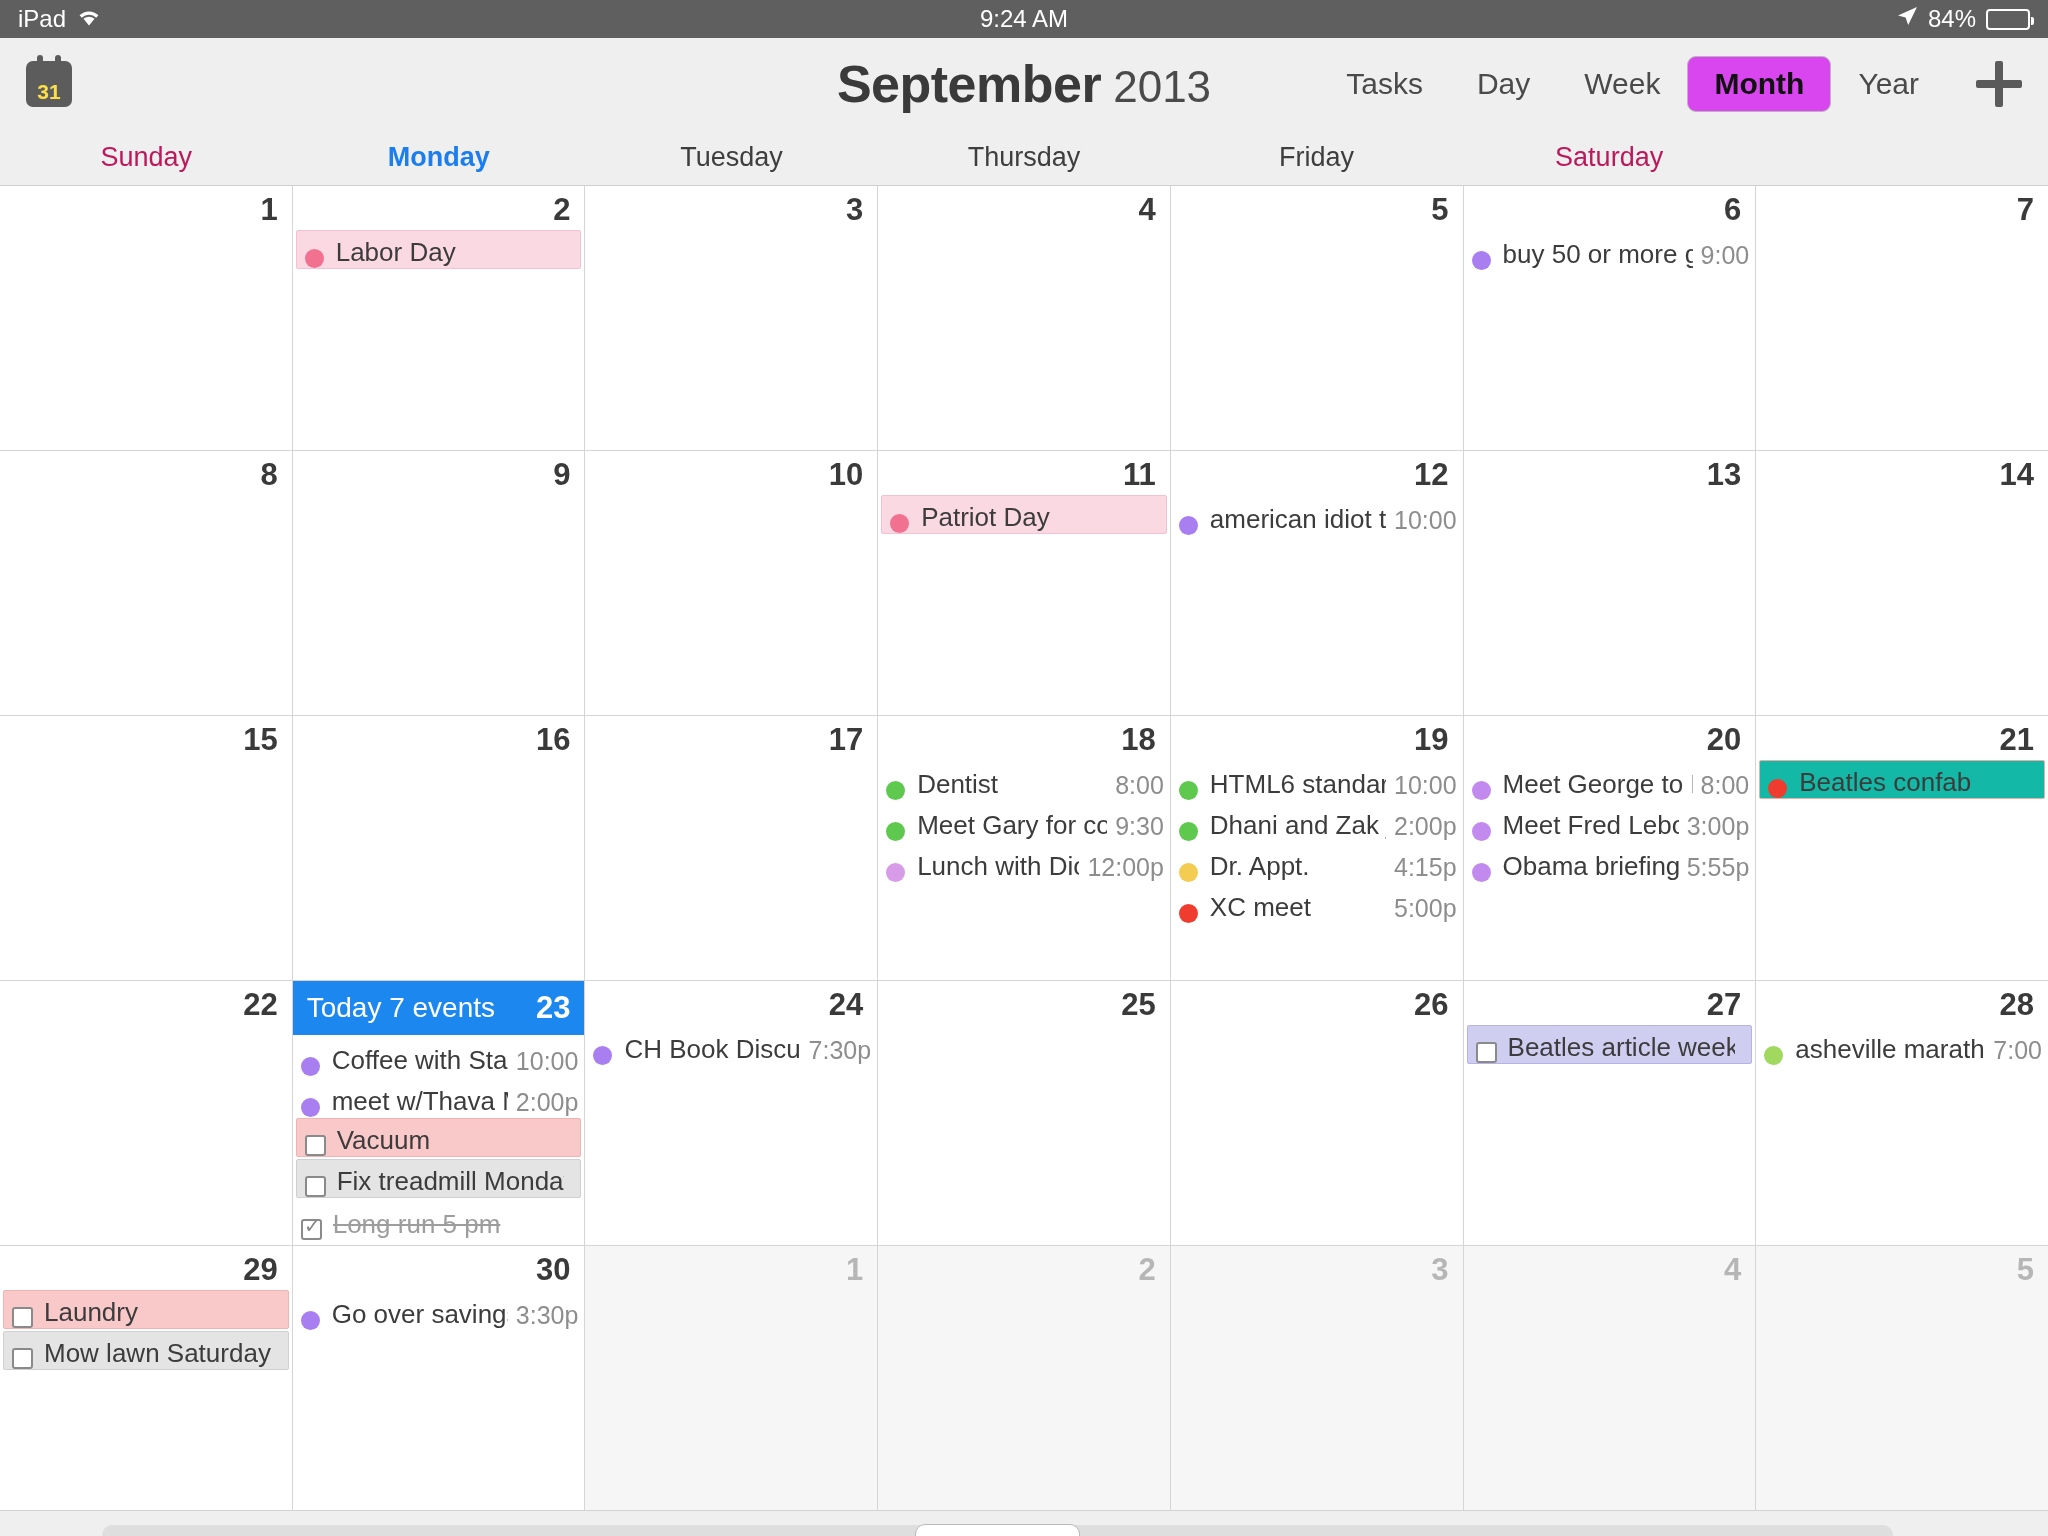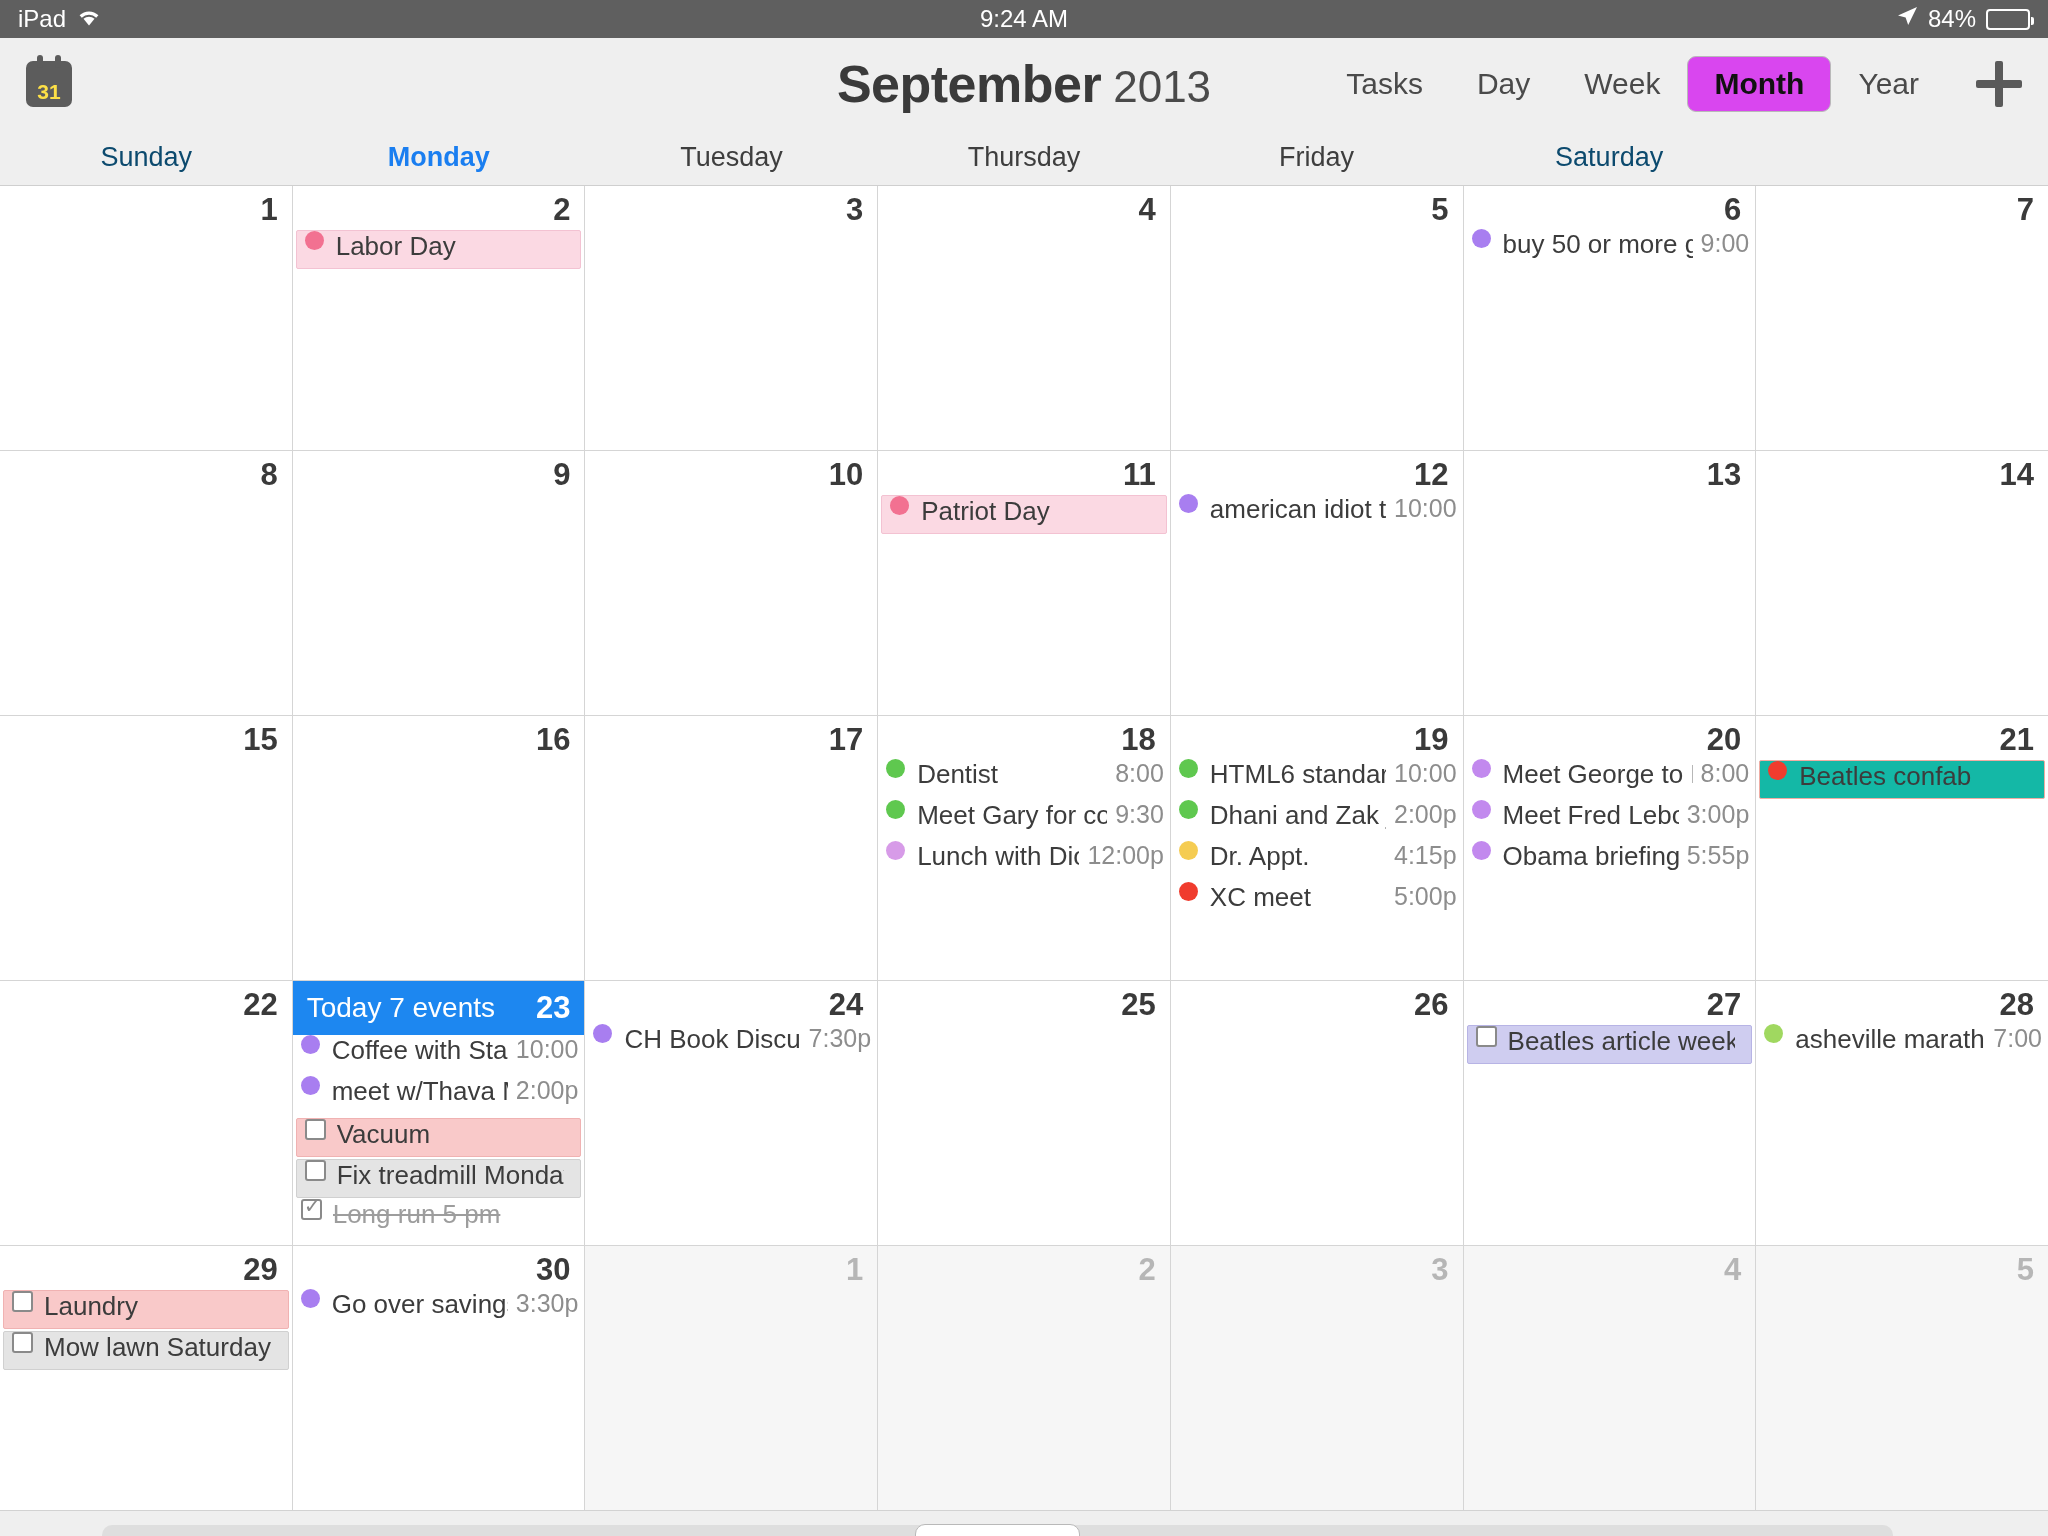--- a/index.html
+++ b/index.html
@@ -106,21 +106,21 @@
   .weekdays{
     height:56px; width:100%;
     background:#efefef;
     display:grid; grid-template-columns:repeat(7,1fr);
     border-bottom:1px solid #cfcfcf;
   }
   .wd{
     display:flex; align-items:center; justify-content:center;
     font-size:27px;
   }
-  .wd.weekend{ color:#0c4a6e; }
+  .wd.weekend{ color:#be185d; }
   .wd.todaycol{ color:#1a7ef0; font-weight:bold; }
   .wd.normal{ color:#3e3e3e; }
 
   
   .grid{
     width:100%;
     height:1324px;
     display:grid;
     grid-template-columns:repeat(7,1fr);
     grid-template-rows:repeat(5,1fr);
@@ -154,21 +154,21 @@
     padding:9px 14px 9px 14px;
     flex:0 0 auto;
   }
   .today-bar .lbl{ font-size:28px; }
   .today-bar .num{ font-size:31px; font-weight:bold; }
 
   .events{ display:flex; flex-direction:column; flex:1 1 auto; }
 
   
   .ev{
-    display:flex; align-items:flex-start;
+    display:flex; align-items:flex-end;
     height:41px;
     padding:0 6px 0 8px;
     font-size:26px;
     color:#3c3c3c;
     white-space:nowrap;
     overflow:hidden;
     cursor:pointer;
   }
   .ev .dot{
     width:19px; height:19px; border-radius:50%;

